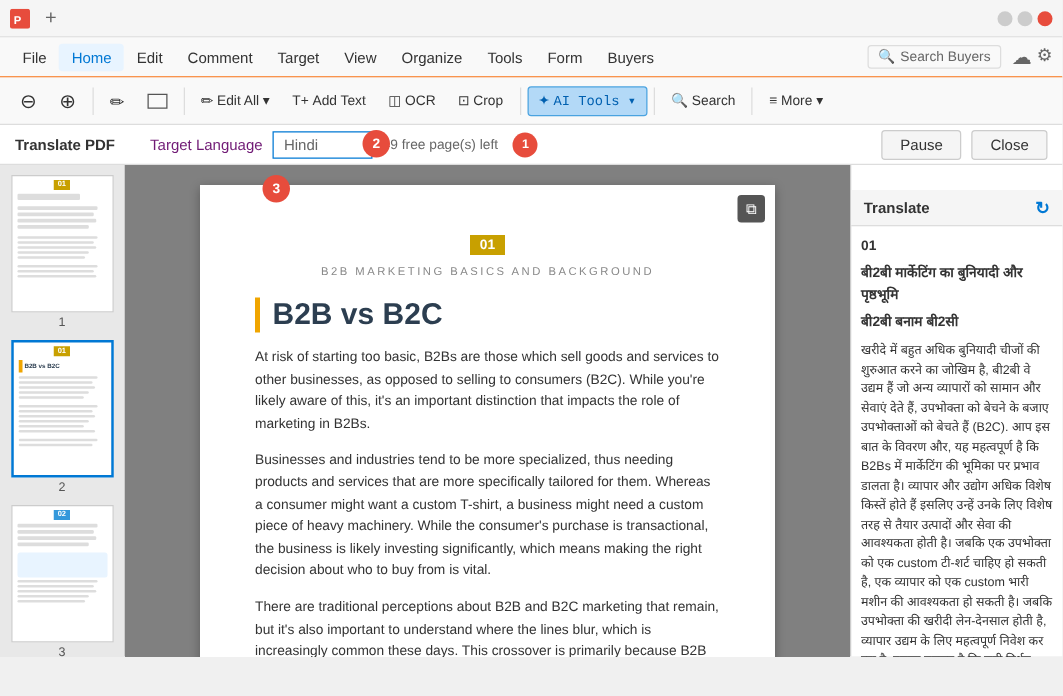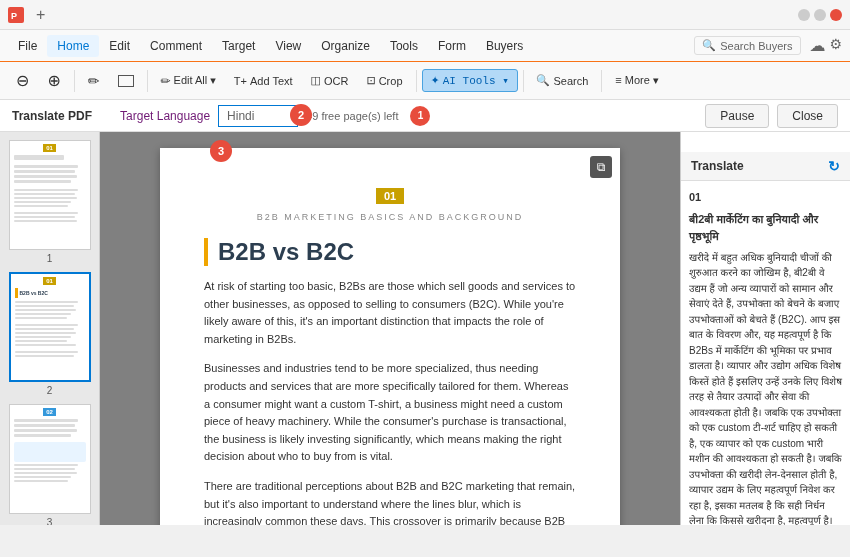--- a/index.html
+++ b/index.html
@@ -337,16 +337,17 @@
   </div>
 
   <div class="translate-panel">
     <div class="trans-header">
       <span>Translate</span>
       <span class="trans-header-icon">↻</span>
     </div>
     <div class="trans-body">
       <div class="trans-title">01</div>
       <div style="font-weight:bold;font-size:11px;margin-bottom:4px;">बी2बी मार्केटिंग का बुनियादी और पृष्ठभूमि</div>
+      <div style="font-weight:bold;font-size:11px;margin-bottom:6px;">बी2बी बनाम बी2सी</div>
       <div style="font-size:10px;line-height:1.55;color:#333;">खरीदे में बहुत अधिक बुनियादी चीजों की शुरुआत करने का जोखिम है, बी2बी वे उद्यम हैं जो अन्य व्यापारों को सामान और सेवाएं देते हैं, उपभोक्ता को बेचने के बजाए उपभोक्ताओं को बेचते हैं (B2C). आप इस बात के विवरण और, यह महत्वपूर्ण है कि B2Bs में मार्केटिंग की भूमिका पर प्रभाव डालता है। व्यापार और उद्योग अधिक विशेष किस्तें होते हैं इसलिए उन्हें उनके लिए विशेष तरह से तैयार उत्पादों और सेवा की आवश्यकता होती है। जबकि एक उपभोक्ता को एक custom टी-शर्ट चाहिए हो सकती है, एक व्यापार को एक custom भारी मशीन की आवश्यकता हो सकती है। जबकि उपभोक्ता की खरीदी लेन-देनसाल होती है, व्यापार उद्यम के लिए महत्वपूर्ण निवेश कर रहा है, इसका मतलब है कि सही निर्धन लेना कि किससे खरीदना है, महत्वपूर्ण है। B2B और B2C मार्केटिंग के बारे में पारंपरागत धारणाएं बनी हुई हैं, लेकिन इस बात को समझना भी महत्वपूर्ण है कि जहां सीमाएं धो धान से समझाई हैं, जो इन दिनों अधिक होती है। यह क्रॉसओवर मुख्य रूप से है क्योंकि B2B खरीदारों के उपभोक्ता शॉपिंग अनुभव से गहरी प्रभावित किया गया। खरीदार अवसरों के अनुसार अधिक उपभोक्ताओं की तरह काम करते हैं - किसी भी समय सूचना तक पहुंच पाने की आवश्यकता होती है और एक चिकना, सुव्यवस्थित खरीद प्रक्रिया की उम्मीद होती है और एक चिकना। आज की B2B खरीदारों को समझना अपने विशेष खरीदारों और उनके खरीदे के मार्ग को जानना शुरू है।</div>
     </div>
   </div>
 </div>
 
 </body></html>

